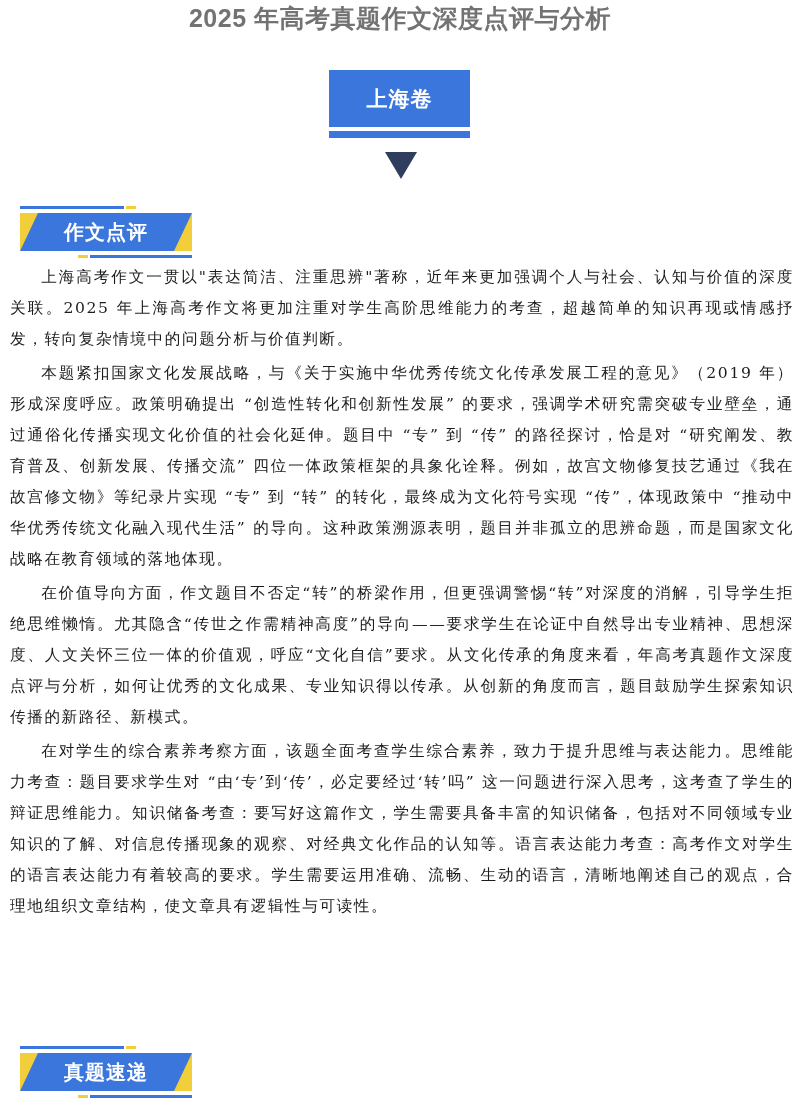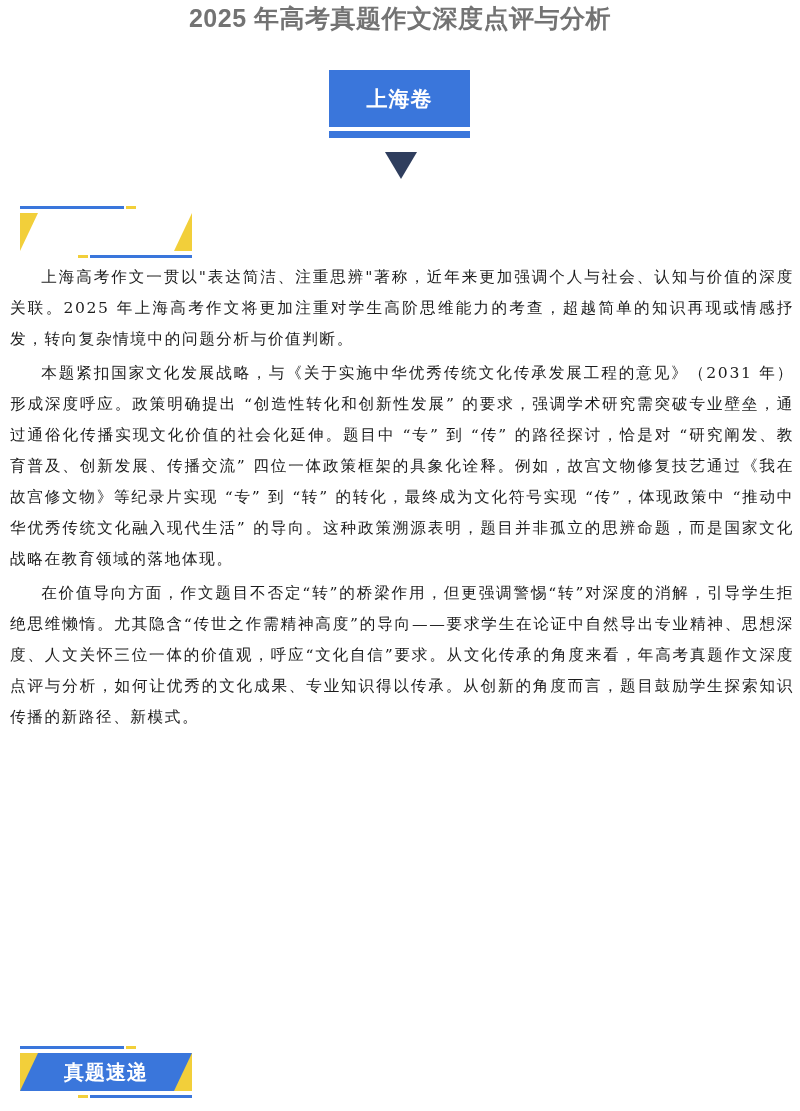--- a/index.html
+++ b/index.html
@@ -59,30 +59,32 @@
 
 <div class="region-banner">
   <div class="region-box">上海卷</div>
   <div class="region-underline"></div>
   <div class="region-arrow"></div>
 </div>
 
 <div class="section-tag" style="top:206px;">
   <div class="tag-line-top"></div>
   <div class="tag-line-top-y"></div>
+  <div class="tag-body">作文点评</div>
   <div class="tag-tri-left"></div>
   <div class="tag-tri-right"></div>
   <div class="tag-line-bot-y"></div>
   <div class="tag-line-bot"></div>
 </div>
 
 <div class="content">
   <p class="para">上海高考作文一贯以"表达简洁、注重思辨"著称，近年来更加强调个人与社会、认知与价值的深度关联。2025 年上海高考作文将更加注重对学生高阶思维能力的考查，超越简单的知识再现或情感抒发，转向复杂情境中的问题分析与价值判断。</p>
-  <p class="para">本题紧扣国家文化发展战略，与《关于实施中华优秀传统文化传承发展工程的意见》（2031 年）形成深度呼应。政策明确提出 “创造性转化和创新性发展” 的要求，强调学术研究需突破专业壁垒，通过通俗化传播实现文化价值的社会化延伸。题目中 “专” 到 “传” 的路径探讨，恰是对 “研究阐发、教育普及、创新发展、传播交流” 四位一体政策框架的具象化诠释。例如，故宫文物修复技艺通过《我在故宫修文物》等纪录片实现 “专” 到 “转” 的转化，最终成为文化符号实现 “传”，体现政策中 “推动中华优秀传统文化融入现代生活” 的导向。这种政策溯源表明，题目并非孤立的思辨命题，而是国家文化战略在教育领域的落地体现。</p>
+  <p class="para">本题紧扣国家文化发展战略，与《关于实施中华优秀传统文化传承发展工程的意见》（2019 年）形成深度呼应。政策明确提出 “创造性转化和创新性发展” 的要求，强调学术研究需突破专业壁垒，通过通俗化传播实现文化价值的社会化延伸。题目中 “专” 到 “传” 的路径探讨，恰是对 “研究阐发、教育普及、创新发展、传播交流” 四位一体政策框架的具象化诠释。例如，故宫文物修复技艺通过《我在故宫修文物》等纪录片实现 “专” 到 “转” 的转化，最终成为文化符号实现 “传”，体现政策中 “推动中华优秀传统文化融入现代生活” 的导向。这种政策溯源表明，题目并非孤立的思辨命题，而是国家文化战略在教育领域的落地体现。</p>
   <p class="para">在价值导向方面，作文题目不否定“转”的桥梁作用，但更强调警惕“转”对深度的消解，引导学生拒绝思维懒惰。尤其隐含“传世之作需精神高度”的导向——要求学生在论证中自然导出专业精神、思想深度、人文关怀三位一体的价值观，呼应“文化自信”要求。从文化传承的角度来看，年高考真题作文深度点评与分析，如何让优秀的文化成果、专业知识得以传承。从创新的角度而言，题目鼓励学生探索知识传播的新路径、新模式。</p>
+  <p class="para">在对学生的综合素养考察方面，该题全面考查学生综合素养，致力于提升思维与表达能力。思维能力考查：题目要求学生对 “由‘专’到‘传’，必定要经过‘转’吗” 这一问题进行深入思考，这考查了学生的辩证思维能力。知识储备考查：要写好这篇作文，学生需要具备丰富的知识储备，包括对不同领域专业知识的了解、对信息传播现象的观察、对经典文化作品的认知等。语言表达能力考查：高考作文对学生的语言表达能力有着较高的要求。学生需要运用准确、流畅、生动的语言，清晰地阐述自己的观点，合理地组织文章结构，使文章具有逻辑性与可读性。</p>
 </div>
 
 <div class="section-tag" style="top:1046px;text-align:right;">
   <div class="tag-line-top"></div>
   <div class="tag-line-top-y"></div>
   <div class="tag-body">真题速递</div>
   <div class="tag-tri-left"></div>
   <div class="tag-tri-right"></div>
   <div class="tag-line-bot-y"></div>
   <div class="tag-line-bot"></div>

